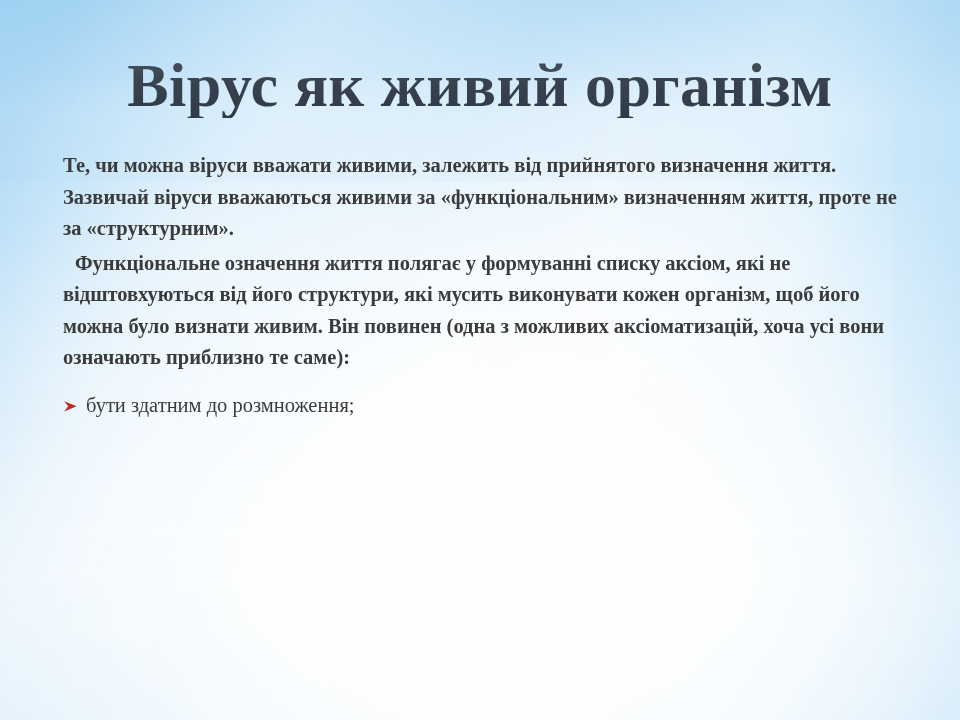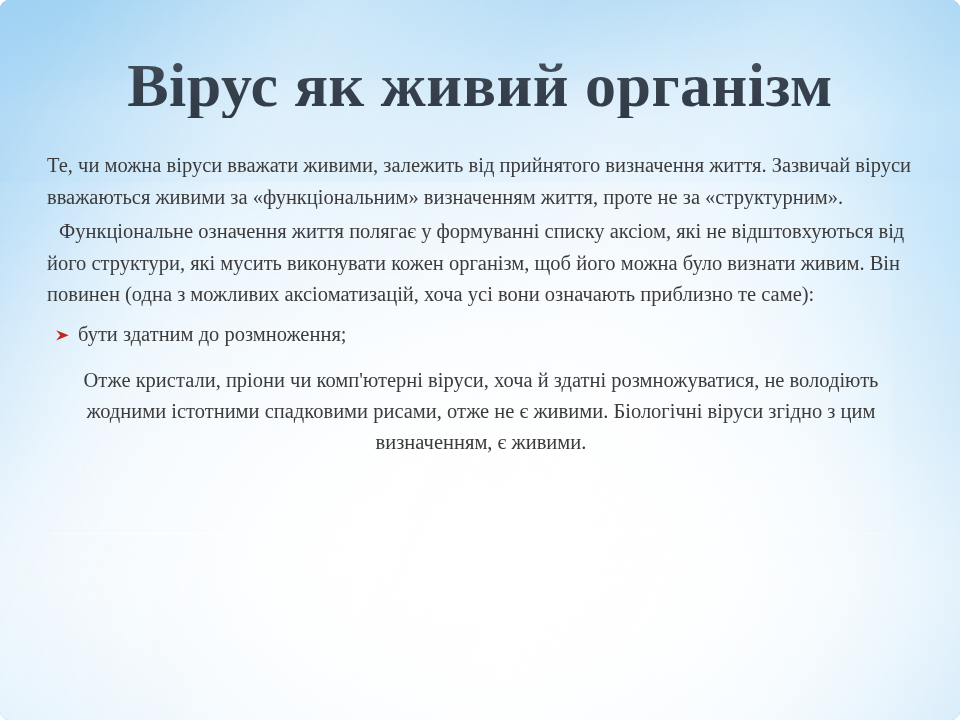--- a/index.html
+++ b/index.html
@@ -14,21 +14,20 @@
     font-family: "Liberation Serif", "DejaVu Serif", serif;
   }
 
   
   .slide {
     position: relative;
     width: 960px;
     height: 720px;
     overflow: hidden;
     background: #a3a3a3;
-    border-radius: 9px;
   }
 
   
   .bg-base {
     position: absolute;
     inset: 0;
     background: linear-gradient(100deg,
                 #a9d6f5 0%,
                 #bfe1f8 18%,
                 #d6ecfb 38%,
@@ -153,30 +152,31 @@
   .content {
     position: absolute;
     left: 47px;
     top: 150px;
     width: 868px;
     color: #3b3b3b;
     font-size: 20.5px;
     line-height: 31.5px;
   }
   .para {
-    margin: 0 0 0 0;
+    margin: 0 0 0 16px;
     text-align: left;
+    font-weight: bold;
   }
   .para.p1 { margin-bottom: 3px; }
   .para.p2 { text-indent: 12px; margin-bottom: 4px; }
 
   
   .bullets {
     list-style: none;
-    margin: 8px;
+    margin: 16px;
     padding: 0;
   }
   .bullets li {
     position: relative;
     padding-left: 23px;
     margin: 0 0 3px 0;
     text-indent: -23px;
   }
   .bullet-marker {
     display: inline-block;
@@ -221,16 +221,15 @@
     <ul class="bullets">
       <li>
         <span class="bullet-marker" aria-hidden="true">
           <svg width="15" height="15" viewBox="0 0 16 16">
             <path d="M1.2 2.4 L14.6 7.6 L1.2 13.2 L5.6 7.7 Z" fill="#c0281e"></path>
           </svg>
         </span><span>бути здатним до розмноження;</span>
       </li>
     </ul>
 
-    <p class="para p-last">Отже кристали, пріони чи комп'ютерні віруси, хоча й здатні розмножуватися, не володіють жодними істотними спадковими рисами, отже не є живими. Біологічні віруси згідно з цим визначенням, є живими.</p>
 
   </div>
 </div>
 
 </body></html>

